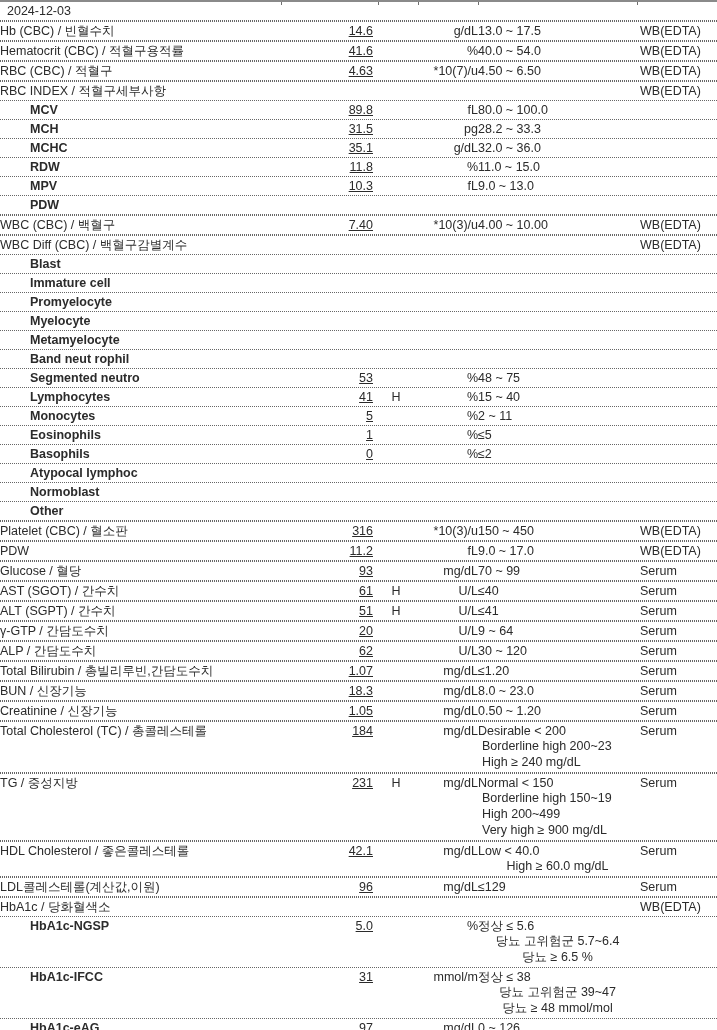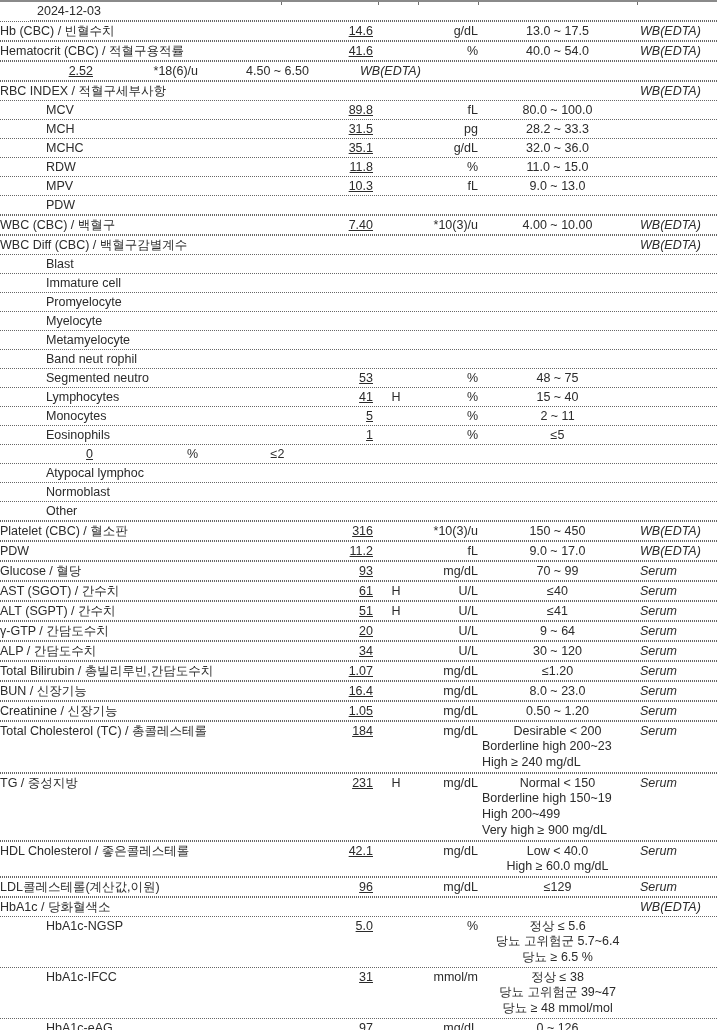--- a/index.html
+++ b/index.html
@@ -8,41 +8,40 @@
     width: 717px; height: 1030px; overflow: hidden;
     font-family: "Liberation Sans", "DejaVu Sans", sans-serif;
     font-size: 12.5px; color: #2b2b2b;
   }
   .sheet { position: relative; width: 717px; }
   .topline { position: relative; height: 2px; background: #8a8a8a; }
   .tick { position: absolute; top: 2px; width: 1px; height: 3px; background: #6f6f6f; }
   .daterow {
     min-height: 18.8px; padding: 2px 12px 2px 7px; line-height: 14px;
     border-bottom: 1px dotted #666;
-    margin-left: 30px;
   }
   .row {
     display: flex; align-items: flex-start;
     min-height: 18.8px; padding: 2px 0;
     border-bottom: 1px dotted #666;
     line-height: 14px;
   }
   .row.top { border-top: 1px dotted #666; }
   .c { flex: 0 0 auto; }
   .name  { flex: 0 0 280px; white-space: nowrap; overflow: visible; }
-  .row.sub .name { padding-left: 46px; }
+  .row.sub .name { padding-left: 30px; font-weight: bold; }
   .value { flex: 0 0 94px; text-align: right; padding-right: 1px; text-decoration: underline; }
   .flag  { flex: 0 0 44px; text-align: center; }
   .unit  { flex: 0 0 60px; text-align: right; }
   .ref   { flex: 0 0 159px; }
-  .ref .line { line-height: 14px; text-align: center; white-space: nowrap; }
+  .ref .line { line-height: 14px; white-space: nowrap; }
   .ref .line + .line { line-height: 16px; }
   .ref .line.cont-left { text-align: left; padding-left: 4px; }
   .ref .line.cont-center { text-align: center; }
-  .spec  { flex: 1 1 auto; padding-left: 3px; white-space: nowrap; font-style: italic; }
+  .spec  { flex: 1 1 auto; padding-left: 3px; white-space: nowrap; }
 </style>
 </head>
 <body>
 
 <div class="sheet">
   <div class="topline">
     <span class="tick" style="left:281px"></span>
     <span class="tick" style="left:378px"></span>
     <span class="tick" style="left:418px"></span>
     <span class="tick" style="left:478px"></span>
@@ -64,23 +63,24 @@
     <div class="c name">Hematocrit (CBC) / 적혈구용적률</div>
     <div class="c value">41.6</div>
     <div class="c flag"></div>
     <div class="c unit">%</div>
     <div class="c ref">
           <div class="line">40.0 ~ 54.0</div>
         </div>
     <div class="c spec">WB(EDTA)</div>
   </div>
       <div class="row top">
-    <div class="c value">2.52</div>
-    <div class="c flag"></div>
-    <div class="c unit">*18(6)/u</div>
+    <div class="c name">RBC (CBC) / 적혈구</div>
+    <div class="c value">4.63</div>
+    <div class="c flag"></div>
+    <div class="c unit">*10(7)/u</div>
     <div class="c ref">
           <div class="line">4.50 ~ 6.50</div>
         </div>
     <div class="c spec">WB(EDTA)</div>
   </div>
       <div class="row top">
     <div class="c name">RBC INDEX / 적혈구세부사항</div>
     <div class="c value"></div>
     <div class="c flag"></div>
     <div class="c unit"></div>
@@ -245,20 +245,21 @@
     <div class="c name">Eosinophils</div>
     <div class="c value">1</div>
     <div class="c flag"></div>
     <div class="c unit">%</div>
     <div class="c ref">
           <div class="line">≤5</div>
         </div>
     <div class="c spec"></div>
   </div>
       <div class="row sub">
+    <div class="c name">Basophils</div>
     <div class="c value">0</div>
     <div class="c flag"></div>
     <div class="c unit">%</div>
     <div class="c ref">
           <div class="line">≤2</div>
         </div>
     <div class="c spec"></div>
   </div>
       <div class="row sub">
     <div class="c name">Atypocal lymphoc</div>
@@ -339,41 +340,41 @@
     <div class="c value">20</div>
     <div class="c flag"></div>
     <div class="c unit">U/L</div>
     <div class="c ref">
           <div class="line">9 ~ 64</div>
         </div>
     <div class="c spec">Serum</div>
   </div>
       <div class="row top">
     <div class="c name">ALP / 간담도수치</div>
-    <div class="c value">34</div>
+    <div class="c value">62</div>
     <div class="c flag"></div>
     <div class="c unit">U/L</div>
     <div class="c ref">
           <div class="line">30 ~ 120</div>
         </div>
     <div class="c spec">Serum</div>
   </div>
       <div class="row top">
     <div class="c name">Total Bilirubin / 총빌리루빈,간담도수치</div>
     <div class="c value">1.07</div>
     <div class="c flag"></div>
     <div class="c unit">mg/dL</div>
     <div class="c ref">
           <div class="line">≤1.20</div>
         </div>
     <div class="c spec">Serum</div>
   </div>
       <div class="row top">
     <div class="c name">BUN / 신장기능</div>
-    <div class="c value">16.4</div>
+    <div class="c value">18.3</div>
     <div class="c flag"></div>
     <div class="c unit">mg/dL</div>
     <div class="c ref">
           <div class="line">8.0 ~ 23.0</div>
         </div>
     <div class="c spec">Serum</div>
   </div>
       <div class="row top">
     <div class="c name">Creatinine / 신장기능</div>
     <div class="c value">1.05</div>

